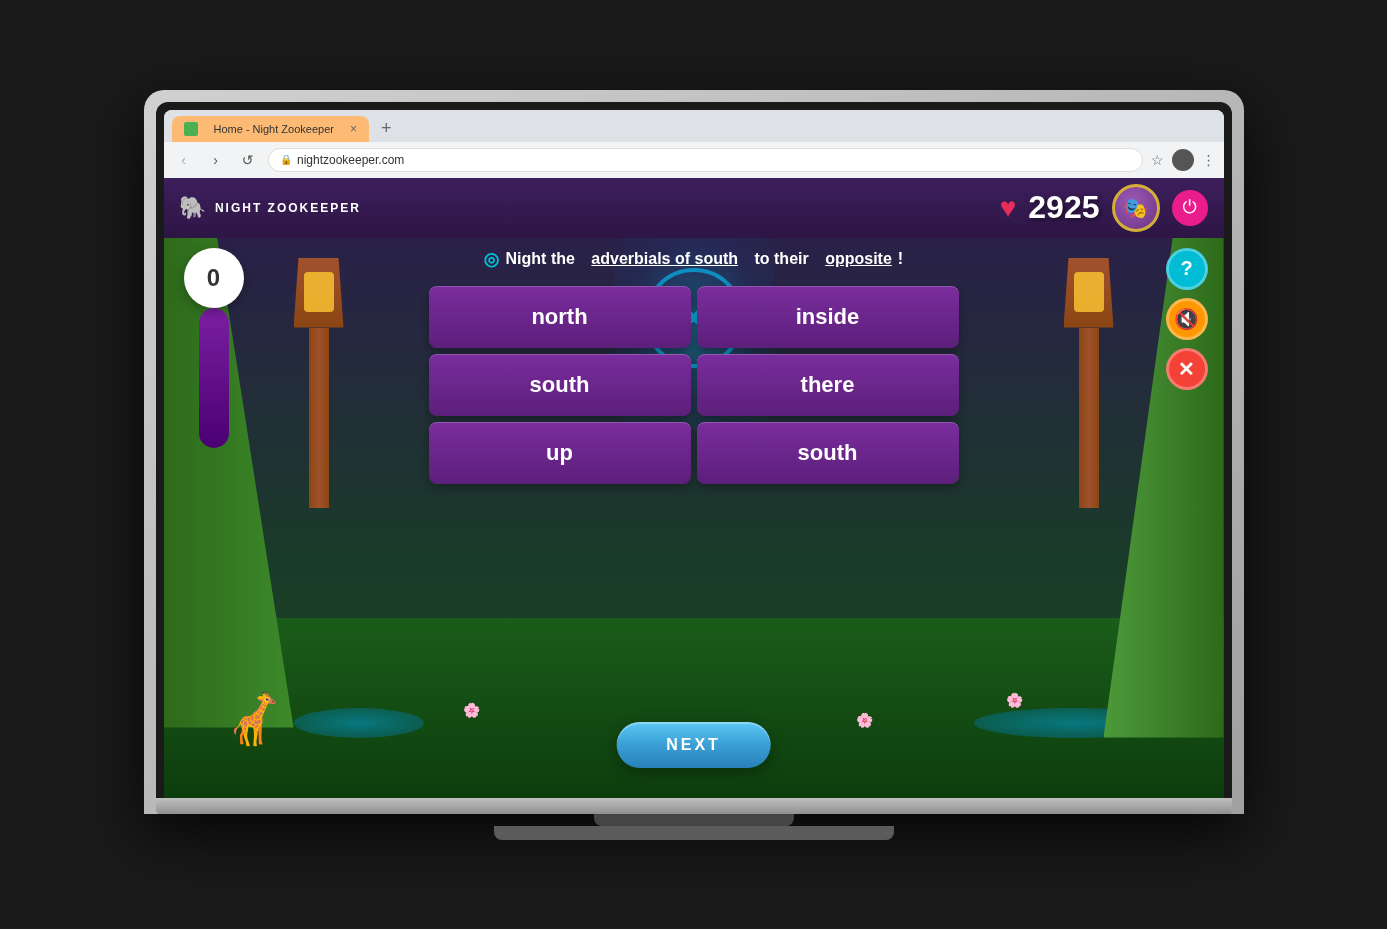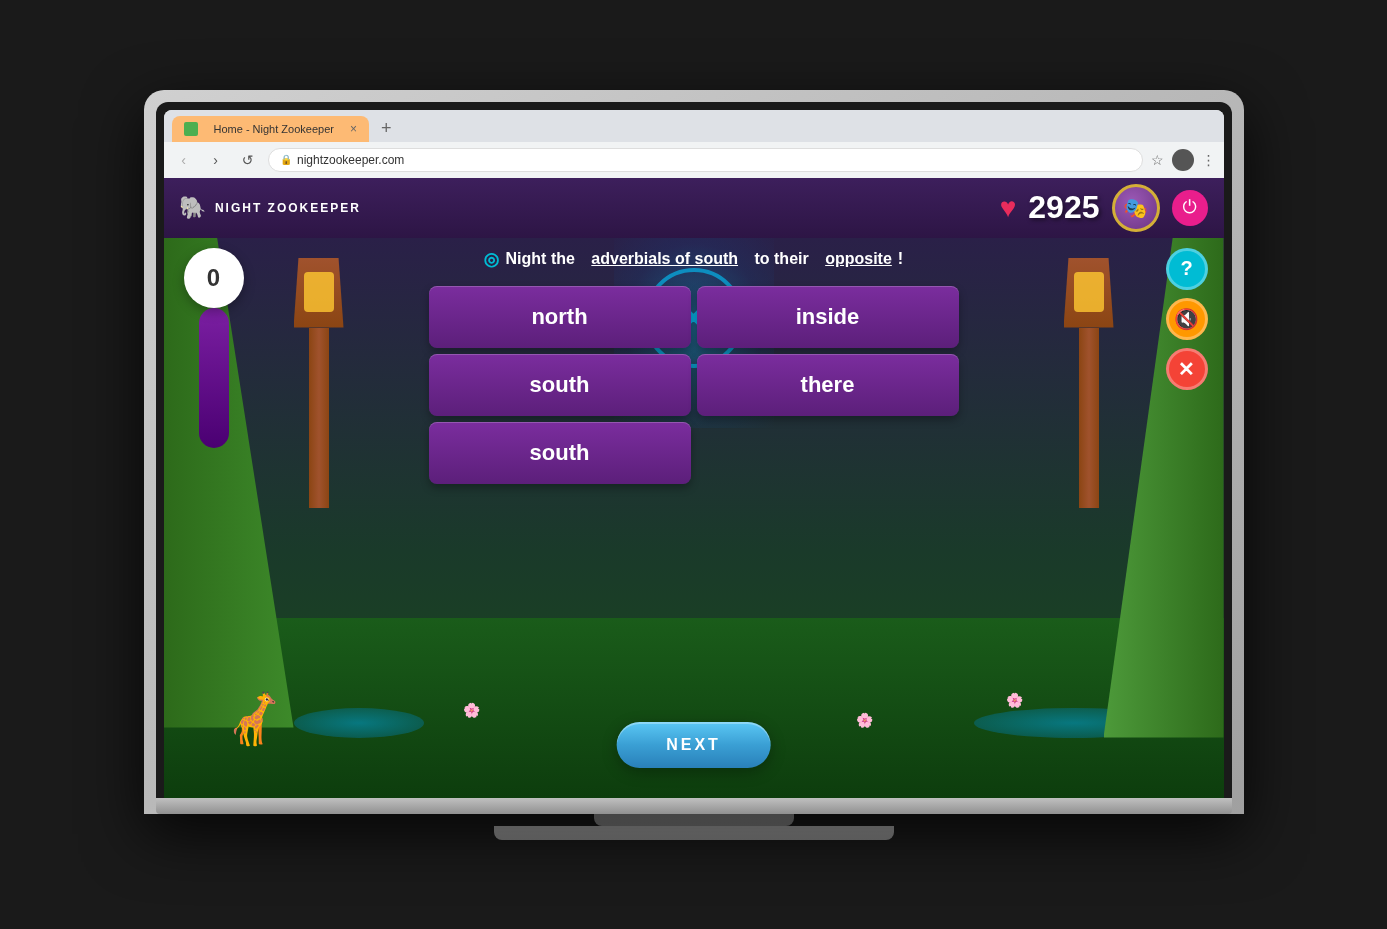--- a/index.html
+++ b/index.html
@@ -622,20 +622,21 @@
               <span>to their</span>
               &nbsp;<span class="underline-text">opposite</span><span>!</span>
             </div>
           </div>
 
           <div class="answer-grid">
             <button class="answer-btn">north</button>
             <button class="answer-btn">inside</button>
             <button class="answer-btn">south</button>
             <button class="answer-btn">there</button>
+            <button class="answer-btn">up</button>
             <button class="answer-btn">south</button>
           </div>
 
           <div class="next-btn-container">
             <button class="next-btn">NEXT</button>
           </div>
         </div>
       </div>
     </div>
     <div class="laptop-bottom"></div>

